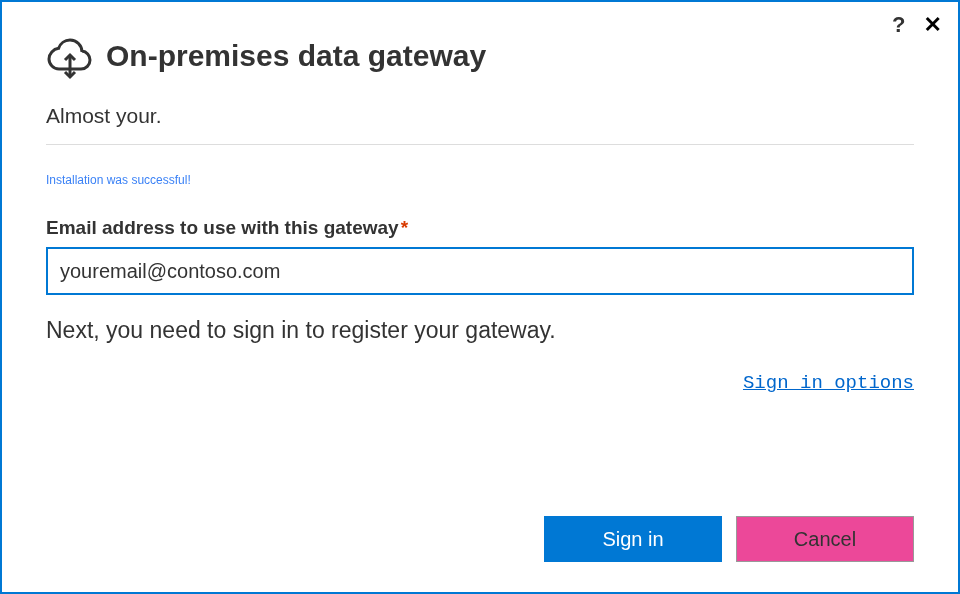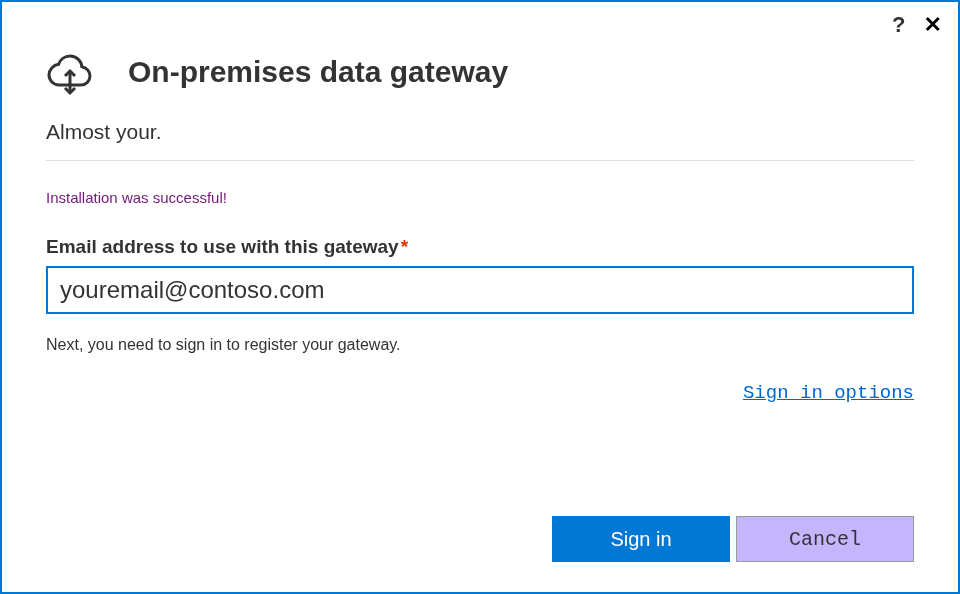--- a/index.html
+++ b/index.html
@@ -39,23 +39,22 @@
       color: #000;
       cursor: pointer;
       line-height: 1;
     }
     .content {
       padding: 30px 44px 0 44px;
     }
     .header-row {
       display: flex;
       align-items: center;
-      gap: 34px;
+      gap: 12px;
       margin-bottom: 24px;
-      margin-top: 16px;
     }
     .gateway-icon {
       width: 48px;
       height: 48px;
       flex-shrink: 0;
     }
     .title {
       font-size: 30px;
       font-weight: 600;
       color: #333;
@@ -64,84 +63,83 @@
       font-size: 21px;
       color: #333;
       margin-bottom: 16px;
     }
     .divider {
       border: none;
       border-top: 1px solid #ddd;
       margin-bottom: 28px;
     }
     .success-text {
-      font-size: 15px;
-      color: #701a75;
+      font-size: 12px;
+      color: #3b82f6;
       margin-bottom: 30px;
     }
     .field-label {
       font-size: 19px;
       color: #333;
       margin-bottom: 8px;
       font-weight: bold;
     }
     .required-mark {
       color: #d83b01;
       margin-left: 2px;
     }
     .email-input {
       width: 100%;
       height: 48px;
       border: 2px solid #0078d4;
-      font-size: 24px;
+      font-size: 20px;
       padding: 0 12px;
       color: #333;
       outline: none;
       font-family: inherit;
       margin-bottom: 22px;
     }
     .info-text {
-      font-size: 16px;
+      font-size: 23px;
       color: #333;
       margin-bottom: 28px;
     }
     .options-row {
       text-align: right;
       font-family: Liberation Mono, monospace;
     }
     .signin-options-link {
       font-size: 19px;
       color: #0066cc;
       text-decoration: underline;
       cursor: pointer;
     }
     .button-row {
       position: absolute;
       bottom: 30px;
       right: 44px;
       display: flex;
-      gap: 6px;
+      gap: 14px;
     }
     .btn {
       width: 178px;
       height: 46px;
       font-size: 20px;
       border: none;
       cursor: pointer;
       font-family: inherit;
     }
     .btn-primary {
       background: #0078d4;
       color: #fff;
     }
     .btn-secondary {
-      background: #c4b5fd;
+      background: #ec4899;
       color: #333;
       border: 1px solid #999;
-      font-family: Liberation Mono, monospace;
     }
   </style>
 </head>
 <body>
 
 <div class="window">
 
   <div class="titlebar-controls">
     <span class="help-icon">?</span>
     <span class="close-icon">✕</span>

